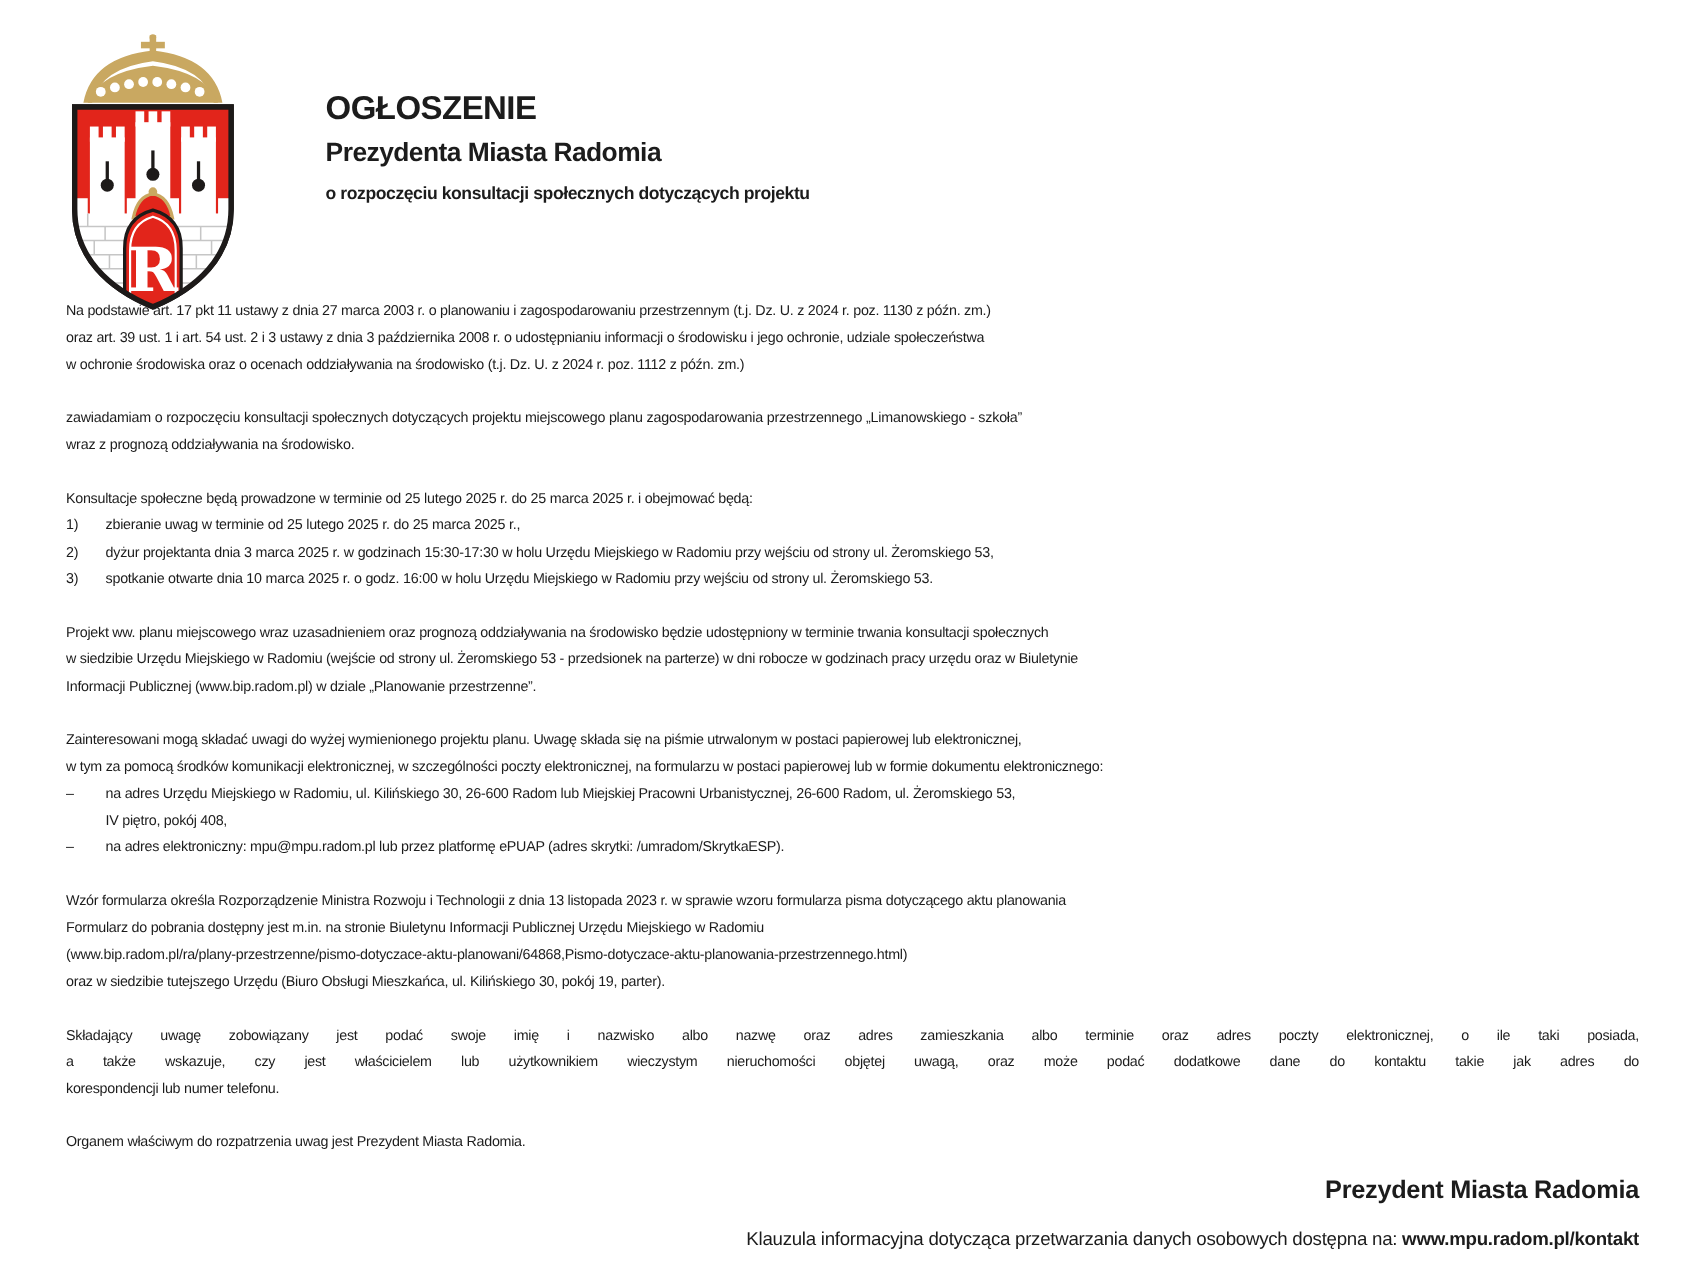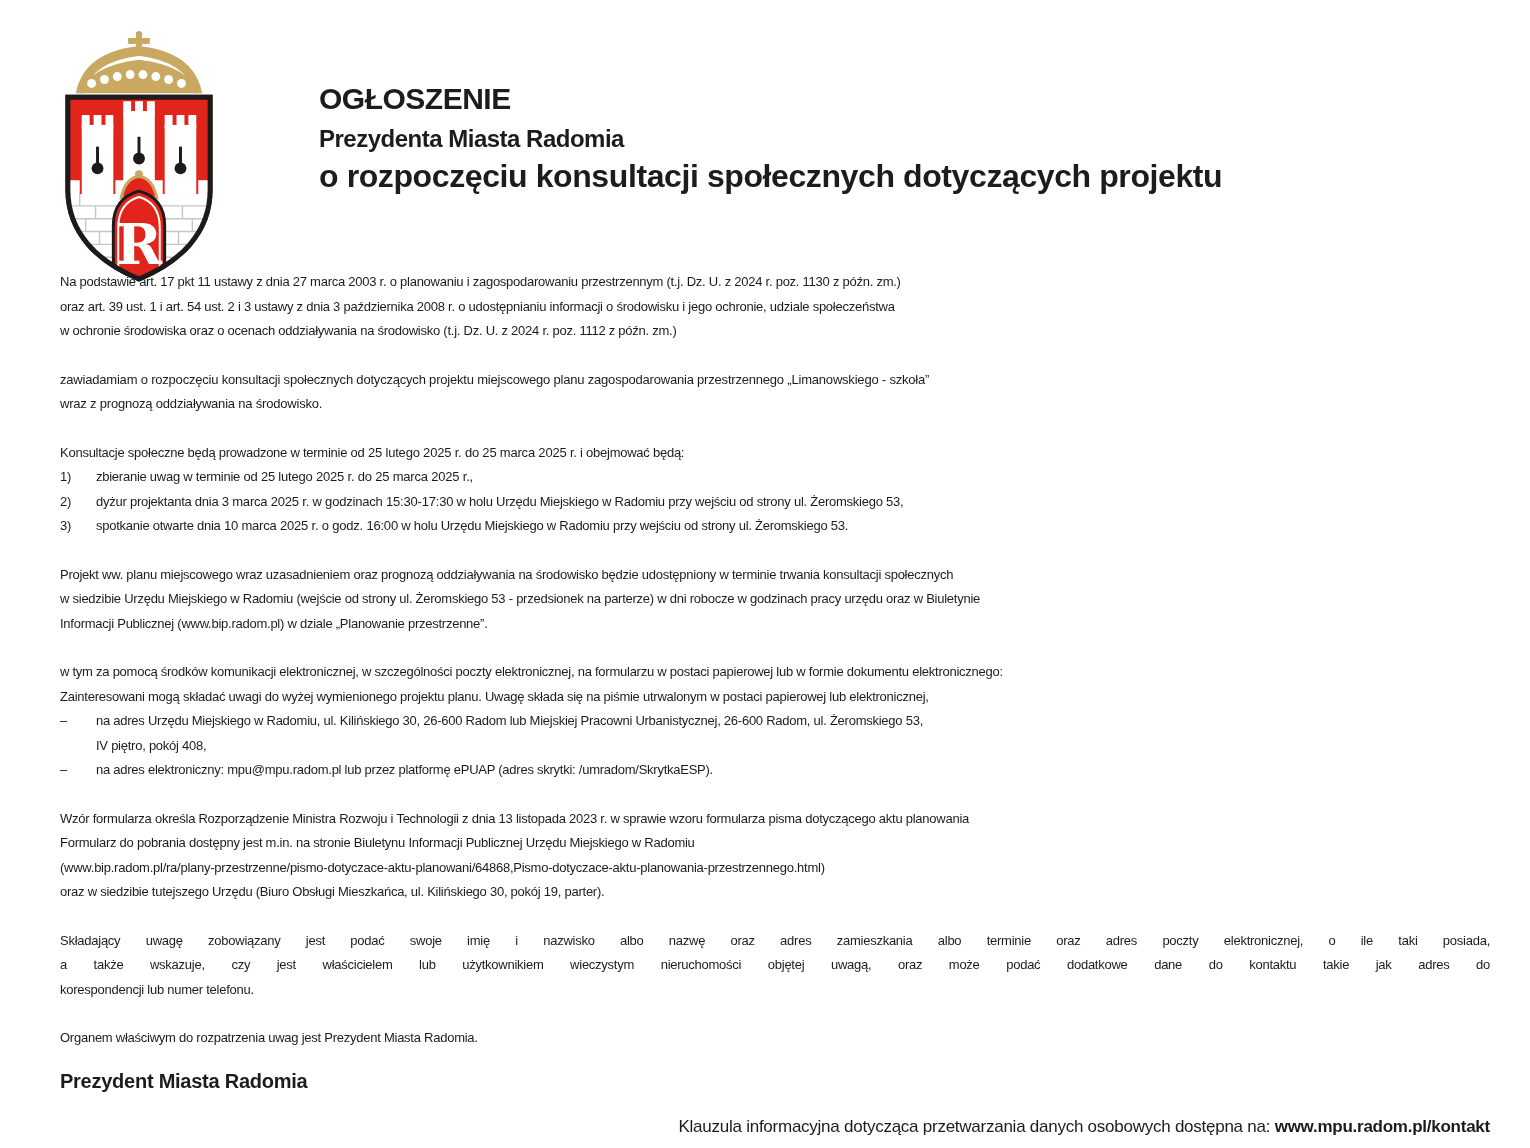--- a/index.html
+++ b/index.html
@@ -13,40 +13,40 @@
     box-sizing:border-box;
   }
   .header-row{
     display:flex;
     align-items:flex-start;
     padding:30px 40px 0 60px;
     height:258px;
     box-sizing:border-box;
   }
   .crest{width:158px;height:255px;flex:0 0 auto;}
-  .header-text{margin-left:101px;padding-top:50px;}
+  .header-text{margin-left:78px;padding-top:50px;}
   .h-title{font-size:30px;font-weight:700;line-height:38px;letter-spacing:-0.5px;}
   .h-subtitle{font-size:24px;font-weight:700;line-height:42px;letter-spacing:-0.5px;}
-  .h-line3,.h-line4{font-size:32px;font-weight:700;line-height:33px;letter-spacing:-0.4px;}
+  .h-line3,.h-line4{font-size:16px;font-weight:700;line-height:33px;letter-spacing:-0.4px;}
   .doc-body{
     padding:12px 40px 0 60px;
     font-size:13px;
     line-height:24.5px;
     letter-spacing:-0.25px;
   }
   .para{margin:0 0 24px 0;}
   .line{white-space:nowrap;}
   .line b{font-weight:400;letter-spacing:-0.2px;}
   .line .marker{display:inline-block;width:36px;}
   .line.indent{padding-left:36px;}
   .line.stretch{white-space:normal;text-align:justify;text-align-last:justify;}
   .signature{
     padding:0 40px 0 60px;
-    font-size:20px;font-weight:700;line-height:24.5px;
-    letter-spacing:-0.25px;
+    font-size:23px;font-weight:700;line-height:24.5px;
+    text-align:right;letter-spacing:-0.25px;
     margin-top:-6px;
   }
   .footer{
     padding:0 40px 0 60px;
     font-size:17px;line-height:24.5px;
     text-align:right;letter-spacing:-0.25px;
     margin-top:22px;
   }
   .footer b{font-weight:700;}
 </style>
@@ -178,22 +178,22 @@
         <div class="line"><span class="marker">1)</span><span>zbieranie uwag w terminie </span><b>od 25 lutego 2025 r. do 25 marca 2025 r.,</b></div>
         <div class="line"><span class="marker">2)</span><span>dyżur projektanta dnia </span><b>3 marca 2025 r. w godzinach 15:30-17:30</b><span> w holu Urzędu Miejskiego w Radomiu przy wejściu od strony ul. Żeromskiego 53,</span></div>
         <div class="line"><span class="marker">3)</span><span>spotkanie otwarte dnia </span><b>10 marca 2025 r. o godz. 16:00</b><span> w holu Urzędu Miejskiego w Radomiu przy wejściu od strony ul. Żeromskiego 53.</span></div>
       </div>
       <div class="para">
         <div class="line"><span>Projekt ww. planu miejscowego wraz uzasadnieniem oraz prognozą oddziaływania na środowisko będzie udostępniony w terminie trwania konsultacji społecznych</span></div>
         <div class="line"><span>w siedzibie Urzędu Miejskiego w Radomiu (wejście od strony ul. Żeromskiego 53 - przedsionek na parterze) w dni robocze w godzinach pracy urzędu oraz w Biuletynie</span></div>
         <div class="line"><span>Informacji Publicznej (www.bip.radom.pl) w dziale „Planowanie przestrzenne”.</span></div>
       </div>
       <div class="para">
+        <div class="line"><span>Zainteresowani mogą składać uwagi do wyżej wymienionego projektu planu. Uwagę składa się na piśmie utrwalonym w postaci papierowej lub elektronicznej,</span></div>
         <div class="line"><span>w tym za pomocą środków komunikacji elektronicznej, w szczególności poczty elektronicznej, na formularzu w postaci papierowej lub w formie dokumentu elektronicznego:</span></div>
-        <div class="line"><span>Zainteresowani mogą składać uwagi do wyżej wymienionego projektu planu. Uwagę składa się na piśmie utrwalonym w postaci papierowej lub elektronicznej,</span></div>
         <div class="line"><span class="marker">–</span><span>na adres Urzędu Miejskiego w Radomiu, ul. Kilińskiego 30, 26-600 Radom lub Miejskiej Pracowni Urbanistycznej, 26-600 Radom, ul. Żeromskiego 53,</span></div>
         <div class="line indent"><span>IV piętro, pokój 408,</span></div>
         <div class="line"><span class="marker">–</span><span>na adres elektroniczny: mpu@mpu.radom.pl lub przez platformę ePUAP (adres skrytki: /umradom/SkrytkaESP).</span></div>
       </div>
       <div class="para">
         <div class="line"><span>Wzór formularza określa Rozporządzenie Ministra Rozwoju i Technologii z dnia 13 listopada 2023 r. w sprawie wzoru formularza pisma dotyczącego aktu planowania</span></div>
         <div class="line"><span>Formularz do pobrania dostępny jest m.in. na stronie Biuletynu Informacji Publicznej Urzędu Miejskiego w Radomiu</span></div>
         <div class="line"><span>(www.bip.radom.pl/ra/plany-przestrzenne/pismo-dotyczace-aktu-planowani/64868,Pismo-dotyczace-aktu-planowania-przestrzennego.html)</span></div>
         <div class="line"><span>oraz w siedzibie tutejszego Urzędu (Biuro Obsługi Mieszkańca, ul. Kilińskiego 30, pokój 19, parter).</span></div>
       </div>

